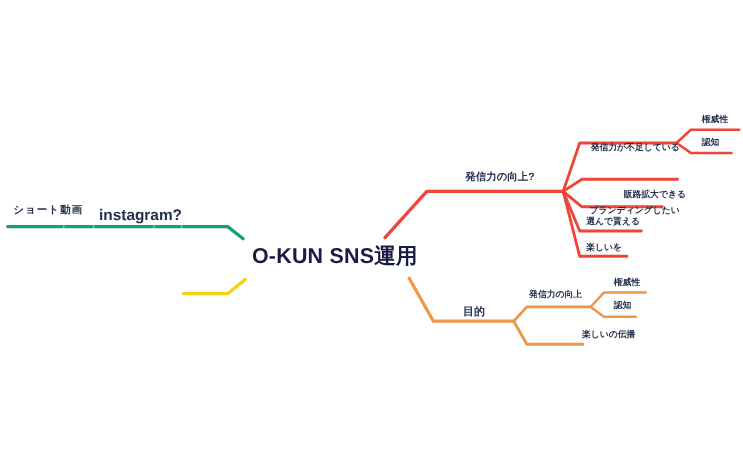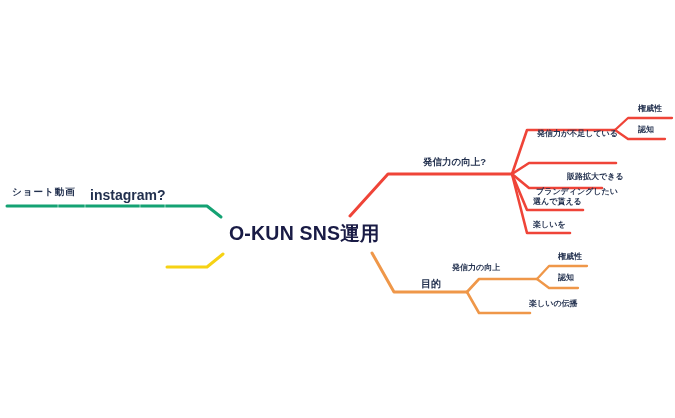--- a/index.html
+++ b/index.html
@@ -63,18 +63,18 @@
   <div class="lbl f95" style="left:423px;top:157px;">発信力の向上?</div>
   <div class="lbl f8" style="left:537px;top:130px;">発信力が不足している</div>
   <div class="lbl f8" style="left:638px;top:105px;">権威性</div>
   <div class="lbl f8" style="left:638px;top:126px;">認知</div>
   <div class="lbl f8" style="left:536px;top:148px;margin-top:40px;">ブランディングしたい</div>
   <div class="lbl f8" style="left:535px;top:173px;padding-left:32px;">販路拡大できる</div>
   <div class="lbl f8" style="left:533px;top:198px;">選んで貰える</div>
   <div class="lbl f8" style="left:533px;top:221px;font-family:Liberation Serif, serif;">楽しいを</div>
 
   <div class="lbl f10" style="left:421px;top:279px;">目的</div>
-  <div class="lbl f8" style="left:452px;top:264px;">発信力の向上</div>
+  <div class="lbl f8" style="left:481px;top:264px;">発信力の向上</div>
   <div class="lbl f8" style="left:558px;top:253px;">権威性</div>
   <div class="lbl f8" style="left:558px;top:274px;">認知</div>
   <div class="lbl f8" style="left:481px;top:300px;margin-left:48px;">楽しいの伝播</div>
 
 </div>
 
 </body></html>

